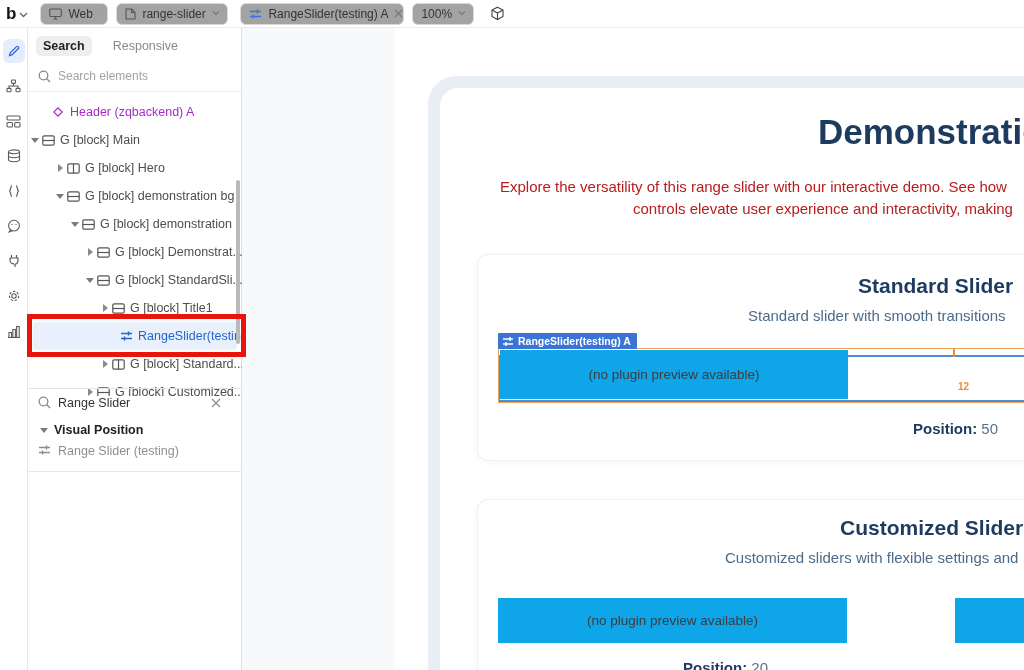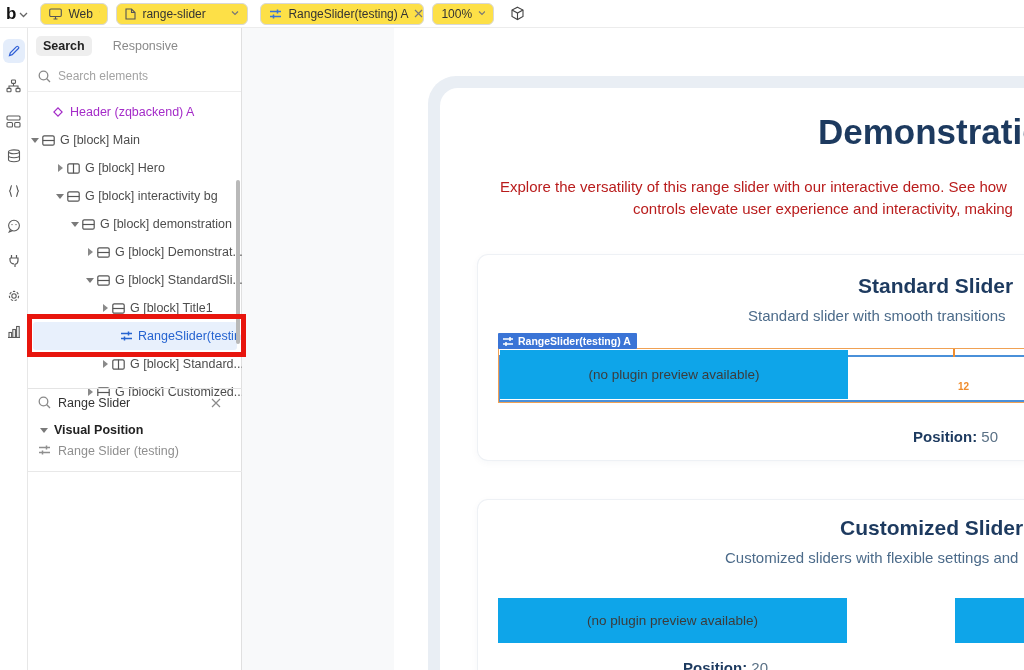--- a/index.html
+++ b/index.html
@@ -6,21 +6,21 @@
   html,body { width:1024px; height:670px; overflow:hidden; background:#fff;
     font-family:"Liberation Sans","DejaVu Sans",sans-serif; }
   svg { display:block; }
 
   
   #topbar { position:absolute; left:0; top:0; width:1024px; height:28px; background:#fff;
     border-bottom:1px solid #ececec; display:flex; align-items:center; z-index:40; }
   .logo-b { font-weight:bold; font-size:17px; color:#111; margin-left:6px; }
   .tb-chev { margin:2px 4px 0 3px; }
   .tb-box { height:22px; border:1px solid #d8d8d8; border-radius:6px; display:flex; align-items:center;
-    gap:6px; padding:0 8px; font-size:12px; color:#333; background:#fde047; margin-left:8px; }
+    gap:6px; padding:0 8px; font-size:12px; color:#333; background:#a3a3a3; margin-left:8px; }
   .tb-box .grow { flex:1; }
   #tab-box { width:164px; margin-left:12px; }
   .tb-label { white-space:nowrap; }
 
   
   #rail { position:absolute; left:0; top:28px; width:28px; height:642px; background:#fff;
     border-right:1px solid #e7e7e7; z-index:30; }
   .rail-item { width:22px; height:24px; margin:11px auto 0 auto; display:flex; align-items:center;
     justify-content:center; border-radius:6px; }
   .rail-item.active { background:#e4edfb; }
@@ -114,21 +114,21 @@
       <svg width="13" height="12">
           <rect x="0.7" y="1" width="11.6" height="7.5" rx="1.2" stroke="#555" fill="none" stroke-width="1.1"></rect>
           <path d="M4.5 11 h4 M6.5 8.5 v2.5" stroke="#555" stroke-width="1.1" fill="none"></path>
         </svg>
     </span>
     <span class="tb-label grow">Web</span>
     <svg width="8" height="5">
         <path d="M1 0.5 L4 3.5 L7 0.5" stroke="#777" stroke-width="1.2" fill="none"></path>
       </svg>
   </div>
-  <div class="tb-box" style="width:132px">
+  <div class="tb-box" style="width:112px">
     <span>
       <svg width="11" height="12">
           <path d="M1 1 h5.5 l3.5 3.5 V11 H1 Z" stroke="#555" fill="none" stroke-width="1.1"></path>
           <path d="M6.5 1 v3.5 H10" stroke="#555" fill="none" stroke-width="1.1"></path>
         </svg>
     </span>
     <span class="tb-label grow">range-slider</span>
     <svg width="8" height="5">
         <path d="M1 0.5 L4 3.5 L7 0.5" stroke="#777" stroke-width="1.2" fill="none"></path>
       </svg>
@@ -280,21 +280,21 @@
     <div class="trow" style="padding-left:27px">
       <span class="caret">
           <span class="car-d"></span>
         </span>
       <span class="ticon">
         <svg width="13" height="11">
             <rect x="0.8" y="0.8" width="11.4" height="9.4" rx="1.5" stroke="#555" fill="none" stroke-width="1.2"></rect>
             <path d="M0.8 5.5 h11.4" stroke="#555" stroke-width="1.2"></path>
           </svg>
       </span>
-        <span>G [block] interactivity bg</span>
+        <span>G [block] demonstration bg</span>
     </div>
 
     <div class="trow" style="padding-left:42px">
       <span class="caret">
           <span class="car-d"></span>
         </span>
       <span class="ticon">
         <svg width="13" height="11">
             <rect x="0.8" y="0.8" width="11.4" height="9.4" rx="1.5" stroke="#555" fill="none" stroke-width="1.2"></rect>
             <path d="M0.8 5.5 h11.4" stroke="#555" stroke-width="1.2"></path>
@@ -437,21 +437,21 @@
   <div id="sel-badge">
     <span>
       <svg width="12" height="11">
           <path d="M1 3 h10 M1 8 h10" stroke="#fff" stroke-width="1.3"></path>
           <path d="M8 1 v4 M4 6 v4" stroke="#fff" stroke-width="1.5"></path>
         </svg>
     </span>
     <span>RangeSlider(testing) A</span>
   </div>
 
-  <div class="pos-row" style="left:671px; top:400px">
+  <div class="pos-row" style="left:671px; top:392px">
     <b>Position:</b>
     <span>50</span>
   </div>
 
   <div class="card" style="left:236px; top:472px; width:600px; height:260px"></div>
   <div class="card-title" style="left:598px; top:488px">Customized Sliders</div>
   <div class="card-sub" style="left:483px; top:521px">Customized sliders with flexible settings and</div>
   <div class="gray-box" style="left:256px; top:570px; width:349px; height:45px">(no plugin preview available)</div>
   <div class="gray-box" style="left:713px; top:570px; width:200px; height:45px"></div>
   <div class="pos-row" style="left:441px; top:631px">

